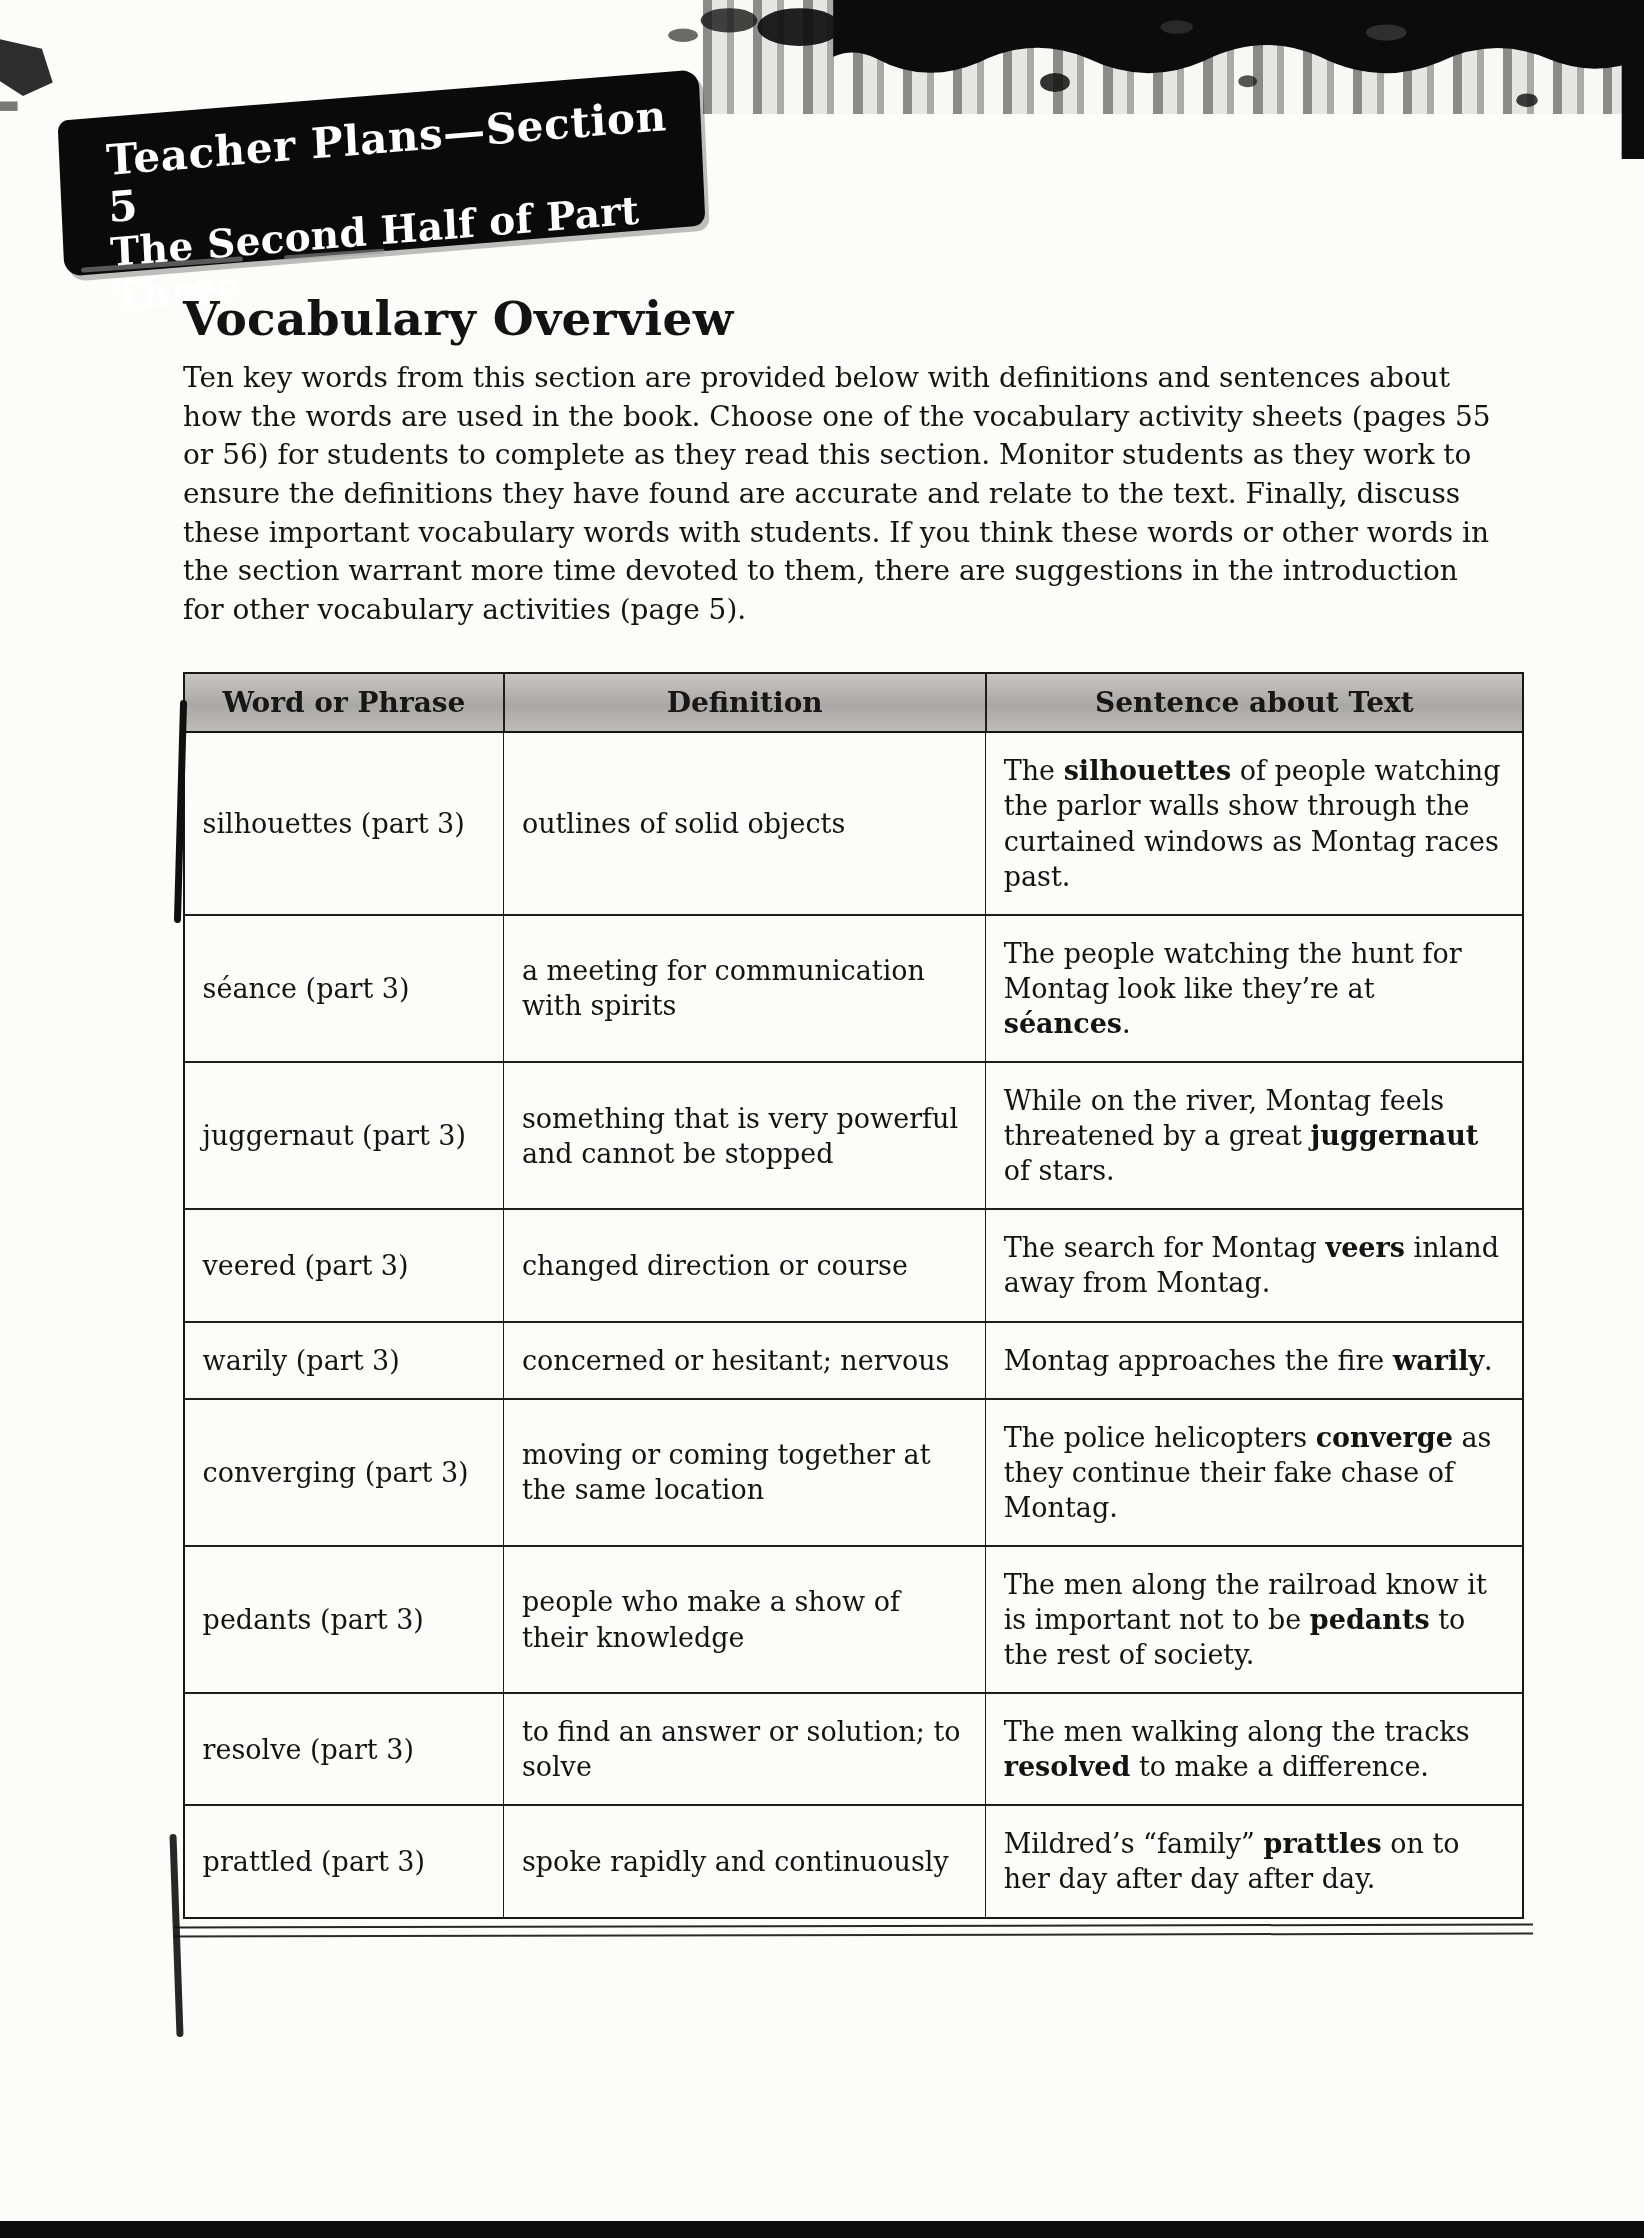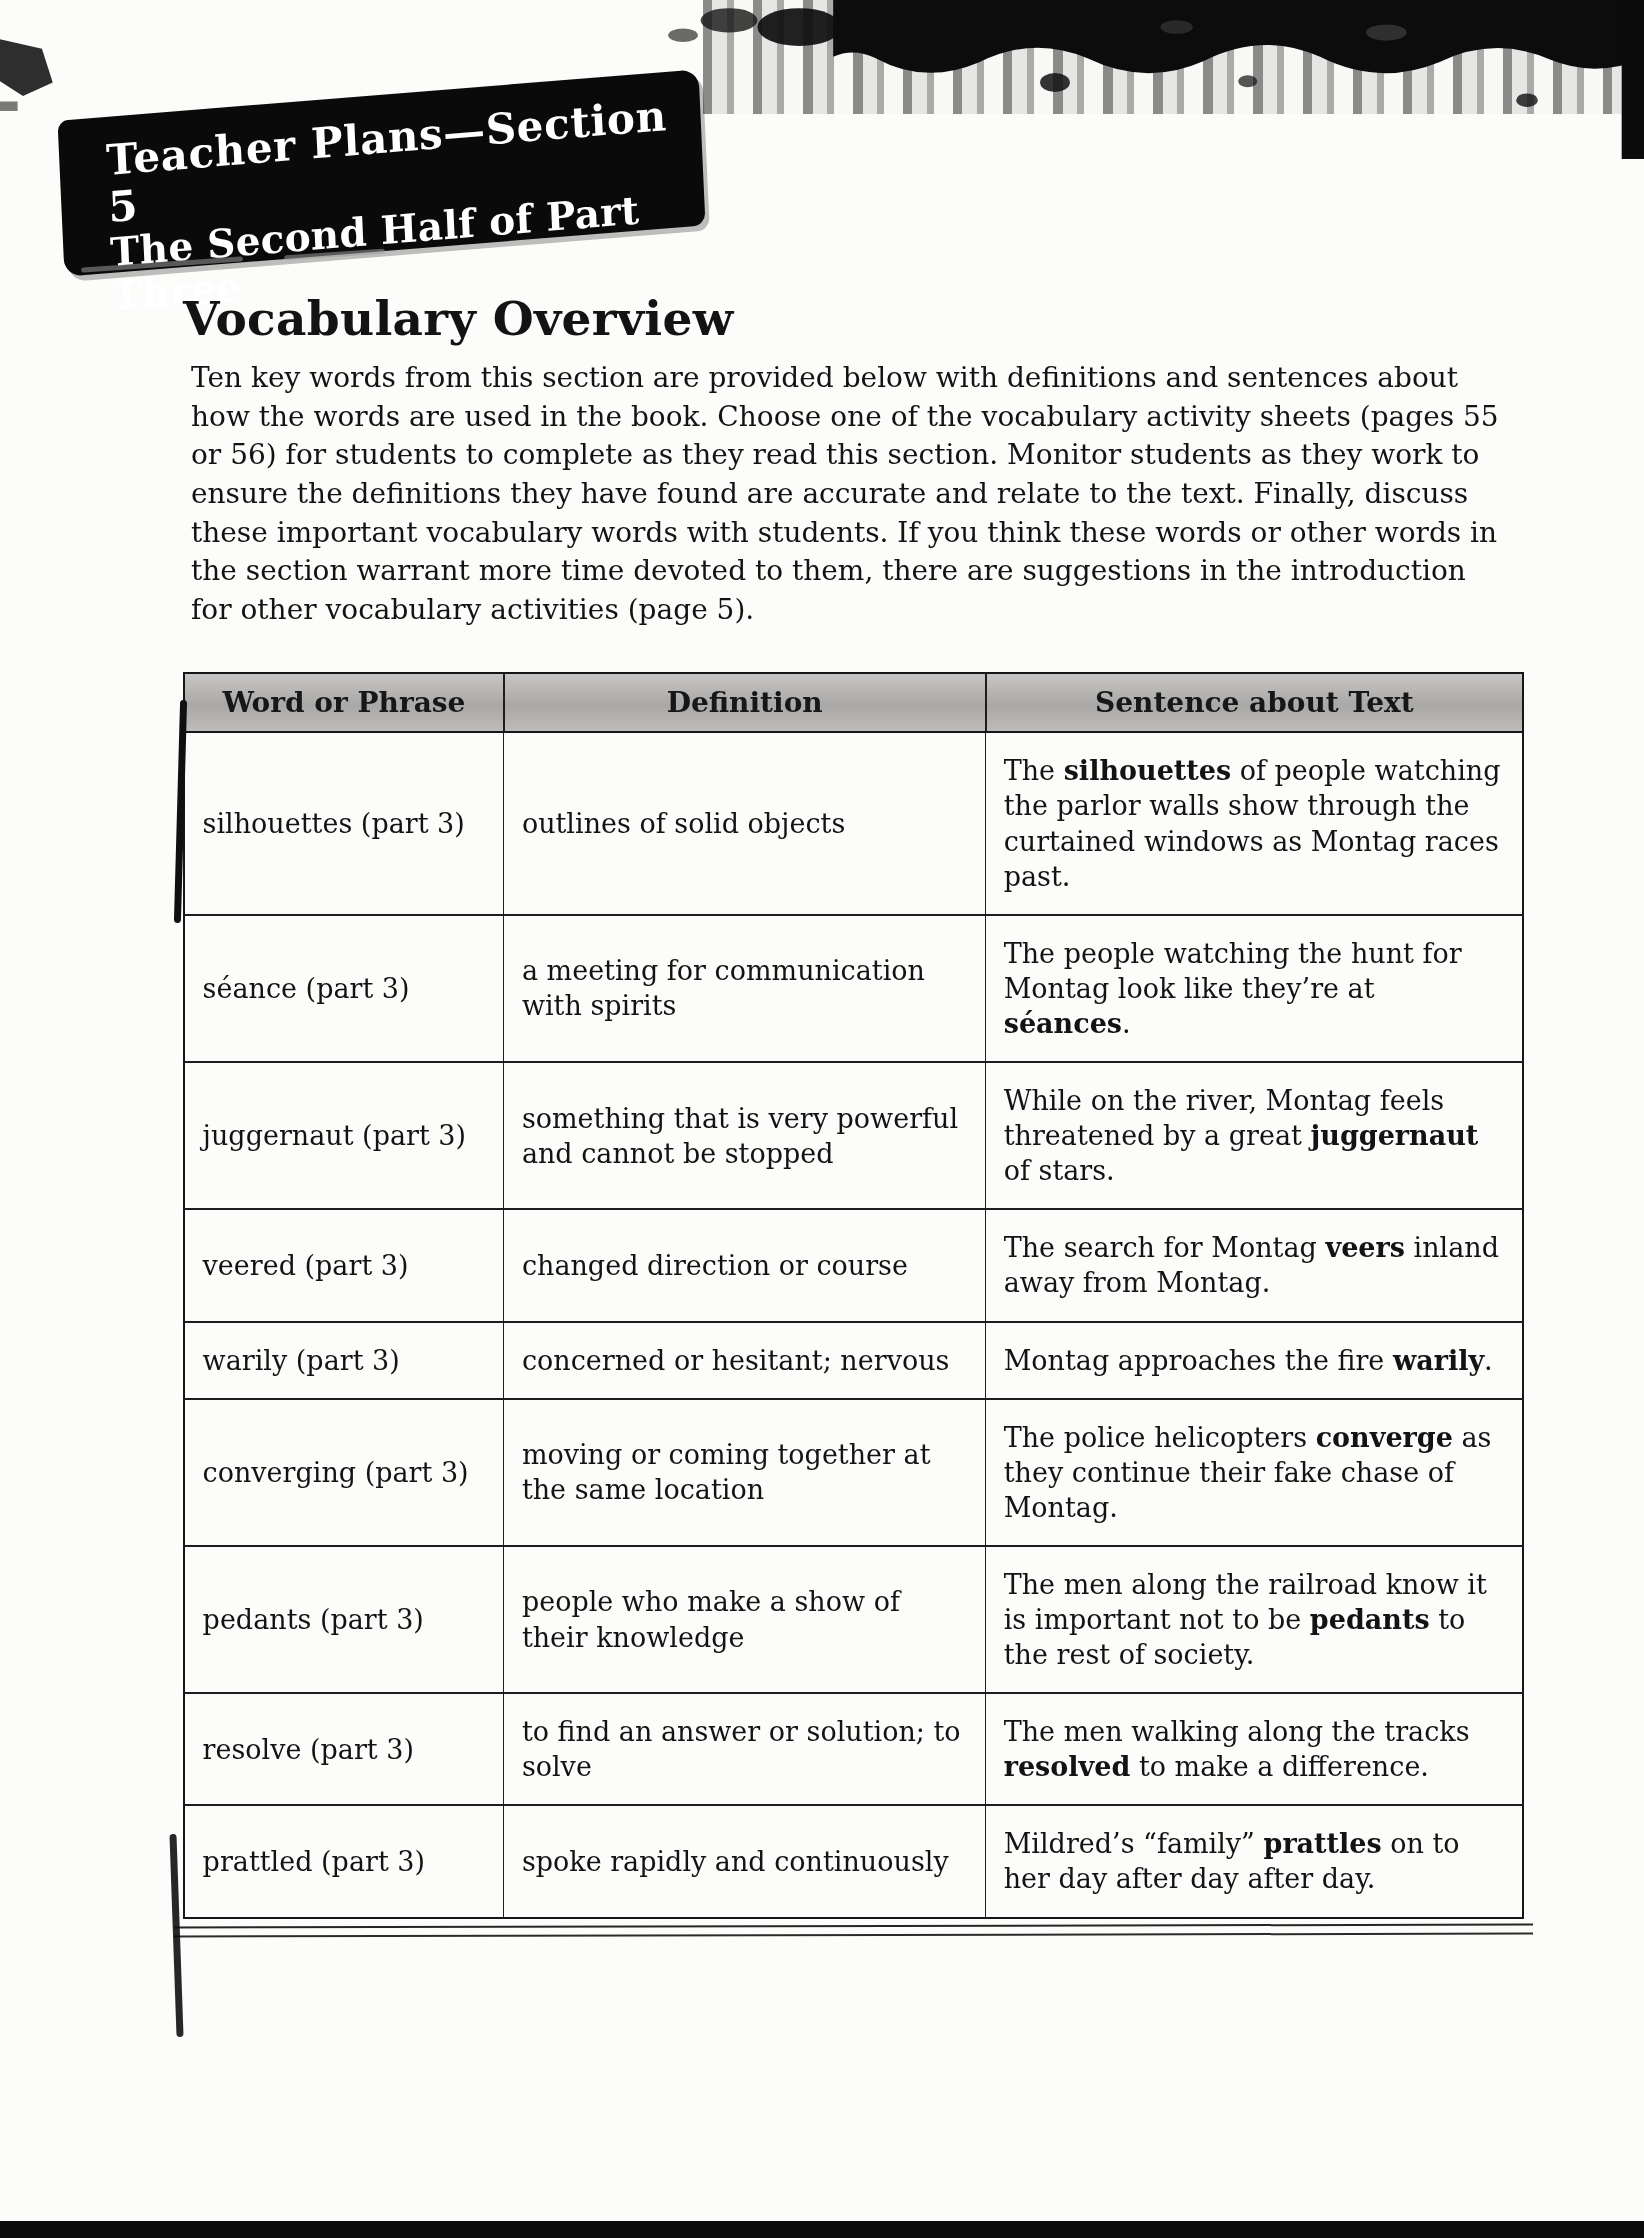--- a/index.html
+++ b/index.html
@@ -45,21 +45,21 @@
 
   
   .content{
     position:absolute;left:183px;top:291px;width:1341px;
   }
   h1.title{
     margin:0 0 13px 0;
     font-size:47px;font-weight:bold;letter-spacing:0.3px;
   }
   p.intro{
-    margin:8px;width:1313px;
+    margin:0;width:1313px;
     font-size:28px;line-height:1.38;
   }
 
   
   table.vocab{
     margin-top:43px;
     width:1341px;
     border-collapse:collapse;
     border:2.7px solid #161616;
     padding-left:40px;

